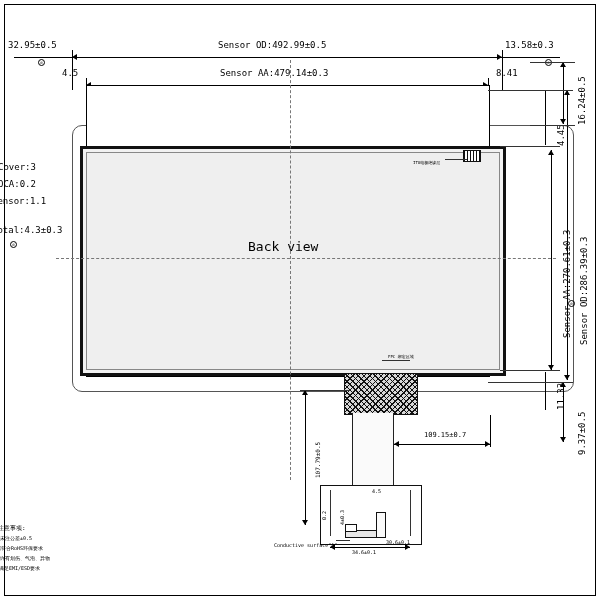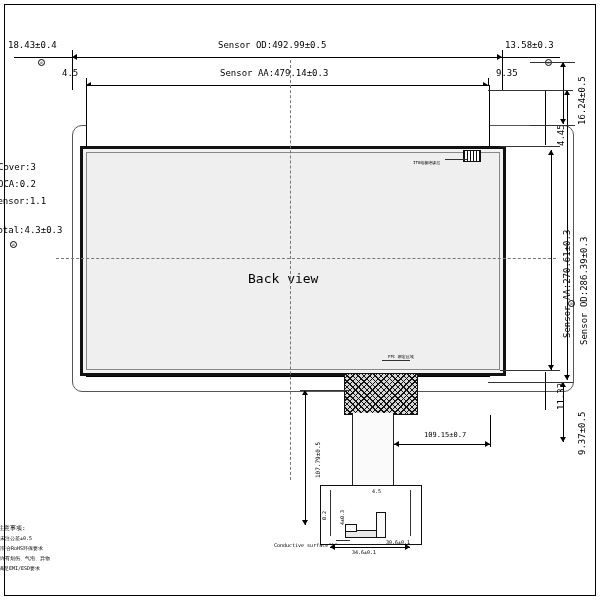--- a/index.html
+++ b/index.html
@@ -21,21 +21,21 @@
     font-family: "DejaVu Sans Mono", monospace;
     color: #000;
     white-space: nowrap;
     line-height: 1;
   }
   .t9 { font-size: 9px; }
   .t7 { font-size: 7px; }
   .t6 { font-size: 6px; }
   .t5 { font-size: 5px; }
   .t4 { font-size: 4px; }
-  .t13 { font-size: 13px; margin-top: 32px; }
+  .t13 { font-size: 13px; }
   .rot {
     transform-origin: 0 0;
     transform: rotate(-90deg);
   }
   
   .hline { height: 0; border-top: 1px solid #000; }
   .vline { width: 0; border-left: 1px solid #000; }
   .hthin { height: 0; border-top: 1px solid #333; }
   .vthin { width: 0; border-left: 1px solid #333; }
   .dash-h { height: 0; border-top: 1px dashed #777; }
@@ -99,39 +99,39 @@
     border: 1px solid #000;
   }
 </style>
 </head>
 <body>
 
 <div id="sheet">
 
   <div class="abs border-frame" style="left:4px; top:4px; width:590px; height:590px;"></div>
 
-  <div class="abs txt t9" style="left:8px; top:41px;">18.43±0.4</div>
+  <div class="abs txt t9" style="left:8px; top:41px;">32.95±0.5</div>
 
   <div class="abs txt t9" style="left:218px; top:41px;">Sensor OD:492.99±0.5</div>
 
   <div class="abs txt t9" style="left:505px; top:41px;">13.58±0.3</div>
 
   <div class="abs hline" style="left:72px; top:57px; width:430px;"></div>
   <div class="abs arrowL" style="left:72px; top:54px;"></div>
   <div class="abs arrowR" style="left:497px; top:54px;"></div>
 
   <div class="abs hline" style="left:14px; top:57px; width:58px;"></div>
   <div class="abs hline" style="left:502px; top:57px; width:58px;"></div>
 
   <div class="abs circ" style="left:38px; top:59px;">⌀</div>
   <div class="abs circ" style="left:545px; top:59px;">⌀</div>
 
   <div class="abs txt t9" style="left:62px; top:69px;">4.5</div>
   <div class="abs txt t9" style="left:220px; top:69px;">Sensor AA:479.14±0.3</div>
-  <div class="abs txt t9" style="left:496px; top:69px;">9.35</div>
+  <div class="abs txt t9" style="left:496px; top:69px;">8.41</div>
 
   <div class="abs hline" style="left:86px; top:85px; width:402px;"></div>
   <div class="abs arrowL" style="left:86px; top:82px;"></div>
   <div class="abs arrowR" style="left:483px; top:82px;"></div>
 
   <div class="abs vline" style="left:72px; top:50px; height:40px;"></div>
   <div class="abs vline" style="left:502px; top:50px; height:40px;"></div>
   <div class="abs vline" style="left:86px; top:78px; height:75px;"></div>
   <div class="abs vline" style="left:488px; top:78px; height:75px;"></div>
 

